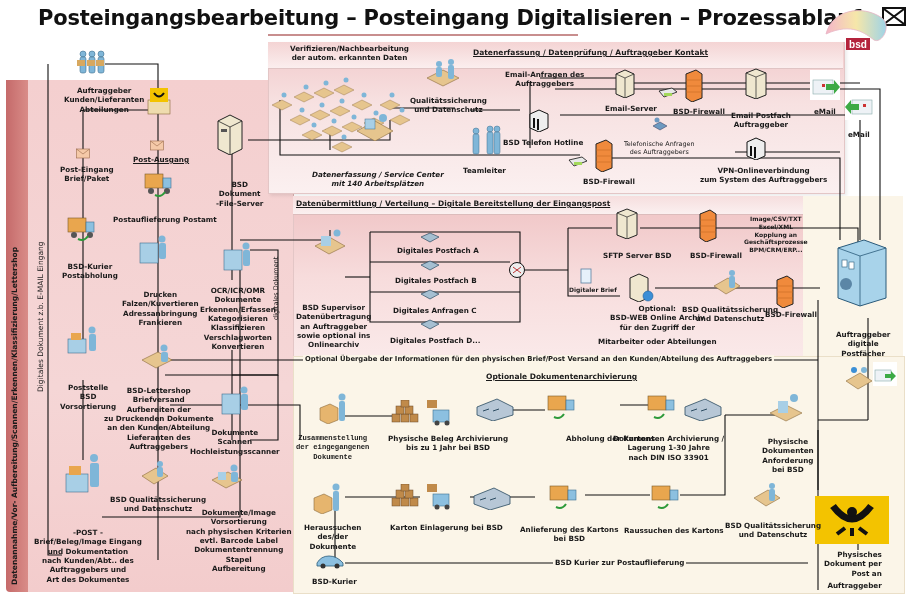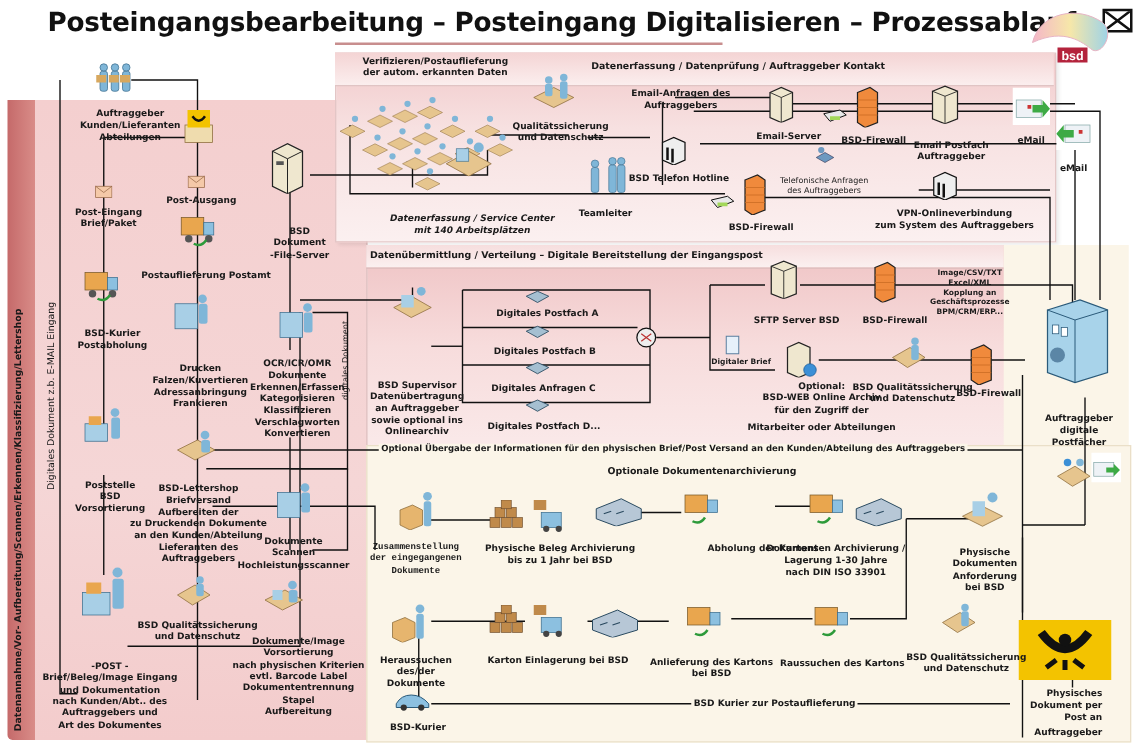--- a/index.html
+++ b/index.html
@@ -10,21 +10,21 @@
   .logo{left:822px;top:4px;width:70px;height:48px;}
   .band-outer{left:6px;top:80px;width:22px;height:512px;background:linear-gradient(90deg,#c56a6a,#d98c88);border-radius:0 0 0 4px;}
   .left-region{left:28px;top:80px;width:265px;height:512px;background:linear-gradient(180deg,#f4cfcf,#f5d6d6 60%,#f3cccc);border-right:1px solid #d9b0b0;}
   .region-top{left:268px;top:42px;width:575px;height:150px;background:linear-gradient(180deg,#f1c9ca,#f7e1e1 40%,#fbf0f0);border:1px solid #e3c6c6;box-shadow:2px 2px 3px rgba(0,0,0,0.08);}
   .region-top-hdr{left:268px;top:42px;width:575px;height:26px;background:linear-gradient(180deg,#f4d4d4,#fbeeee);border-bottom:1px solid #e0c4c4;}
   .region-mid{left:293px;top:196px;width:510px;height:160px;background:linear-gradient(180deg,#efc3c4,#f7dcdc 50%,#fae9e9);border:1px solid #e3c6c6;}
   .region-mid-hdr{left:293px;top:196px;width:510px;height:18px;background:linear-gradient(180deg,#f6dede,#fbf0f0);border-bottom:1px solid #dcbcbc;}
   .region-bottom{left:293px;top:356px;width:610px;height:236px;background:#fbf5e8;border:1px solid #eadfc8;}
   .region-right{left:803px;top:196px;width:100px;height:160px;background:#fbf5e8;}
   .lbl{position:absolute;font-size:7.2px;font-weight:bold;text-align:center;line-height:1.3;color:#1a1a1a;white-space:nowrap;}
-  .lbl.u{text-align:right;}
+  .lbl.u{text-decoration:underline;text-align:right;}
   .vtext{position:absolute;font-size:7.5px;font-weight:bold;transform:rotate(-90deg);transform-origin:left top;white-space:nowrap;color:#1a1a1a;}
   .vtext.light{font-weight:normal;}
   svg.lines{position:absolute;left:0;top:0;}
   .icon{position:absolute;}
 </style>
 </head>
 <body>
 
 <div class="abs band-outer"></div>
 <div class="abs left-region"></div>
@@ -493,21 +493,21 @@
       <circle cx="37" cy="16" r="5" fill="#111"></circle>
       <path d="M22 38 L30 32 M37 40 L37 32 M52 38 L44 32" stroke="#111" stroke-width="4"></path>
     </svg></div>
 <div class="icon" style="left:315px;top:553px;"><svg width="30" height="16">
       <path d="M2 10 Q6 3 14 3 Q22 3 28 10 L28 13 L2 13 Z" fill="#8cc0e0" stroke="#2a5a7a" stroke-width="0.8"></path>
       <circle cx="8" cy="13" r="2.5" fill="#333"></circle>
       <circle cx="22" cy="13" r="2.5" fill="#333"></circle>
     </svg></div>
 
 <div class="lbl" style="left:290px;top:44px;text-align:center;">
-    <div>Verifizieren/Postauflieferung</div>
+    <div>Verifizieren/Nachbearbeitung</div>
     <div>der autom. erkannten Daten</div>
   </div>
 <div class="lbl u" style="left:473px;top:48px;font-size:7.5px;">Datenerfassung / Datenprüfung / Auftraggeber Kontakt</div>
 <div class="lbl u" style="left:296px;top:199px;font-size:7.5px;">Datenübermittlung / Verteilung – Digitale Bereitstellung der Eingangspost</div>
 <div class="lbl u" style="left:486px;top:372px;font-size:7.5px;">Optionale Dokumentenarchivierung</div>
 
 <div class="lbl" style="left:64px;top:86px;">
     <div class="u">Auftraggeber</div>
     <div>Kunden/Lieferanten</div>
     <div>Abteilungen</div>

